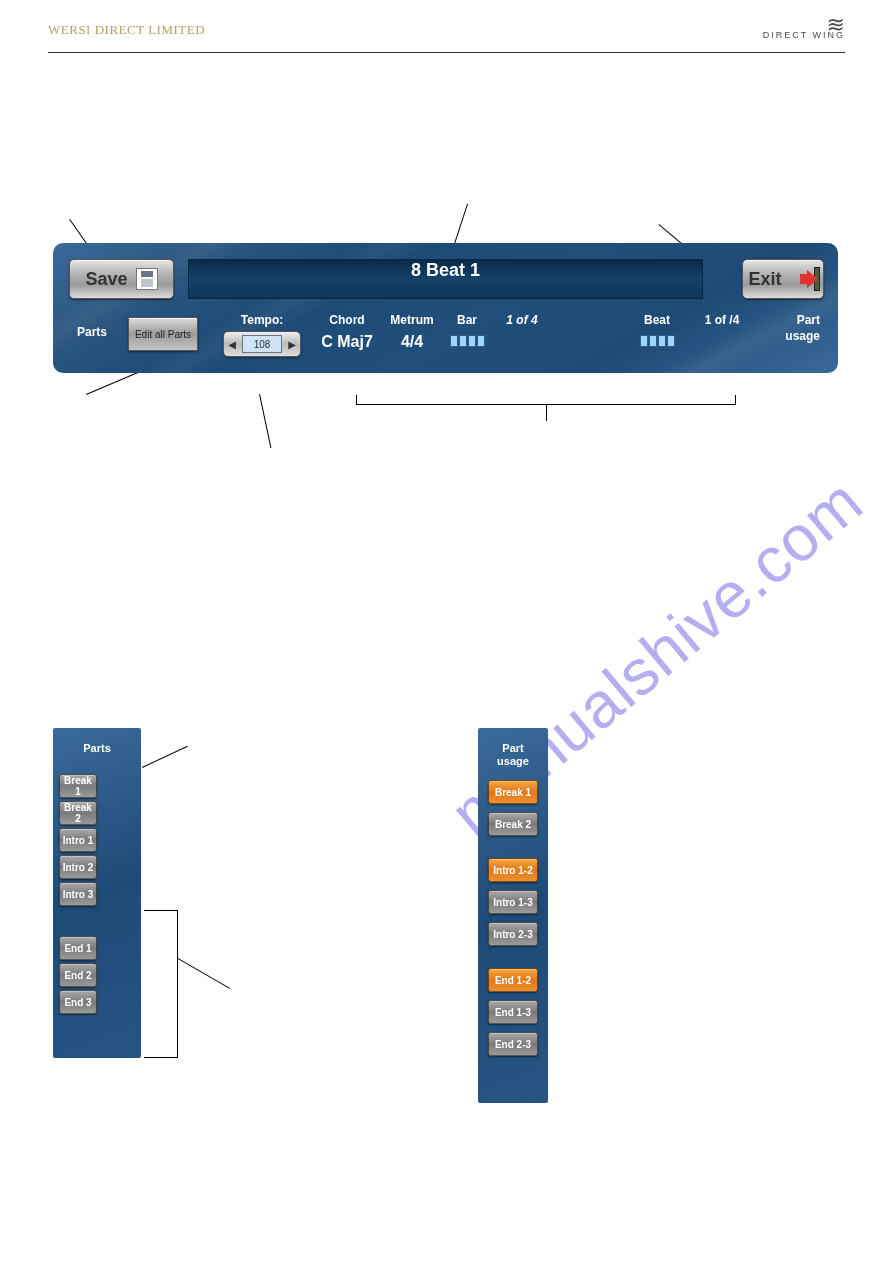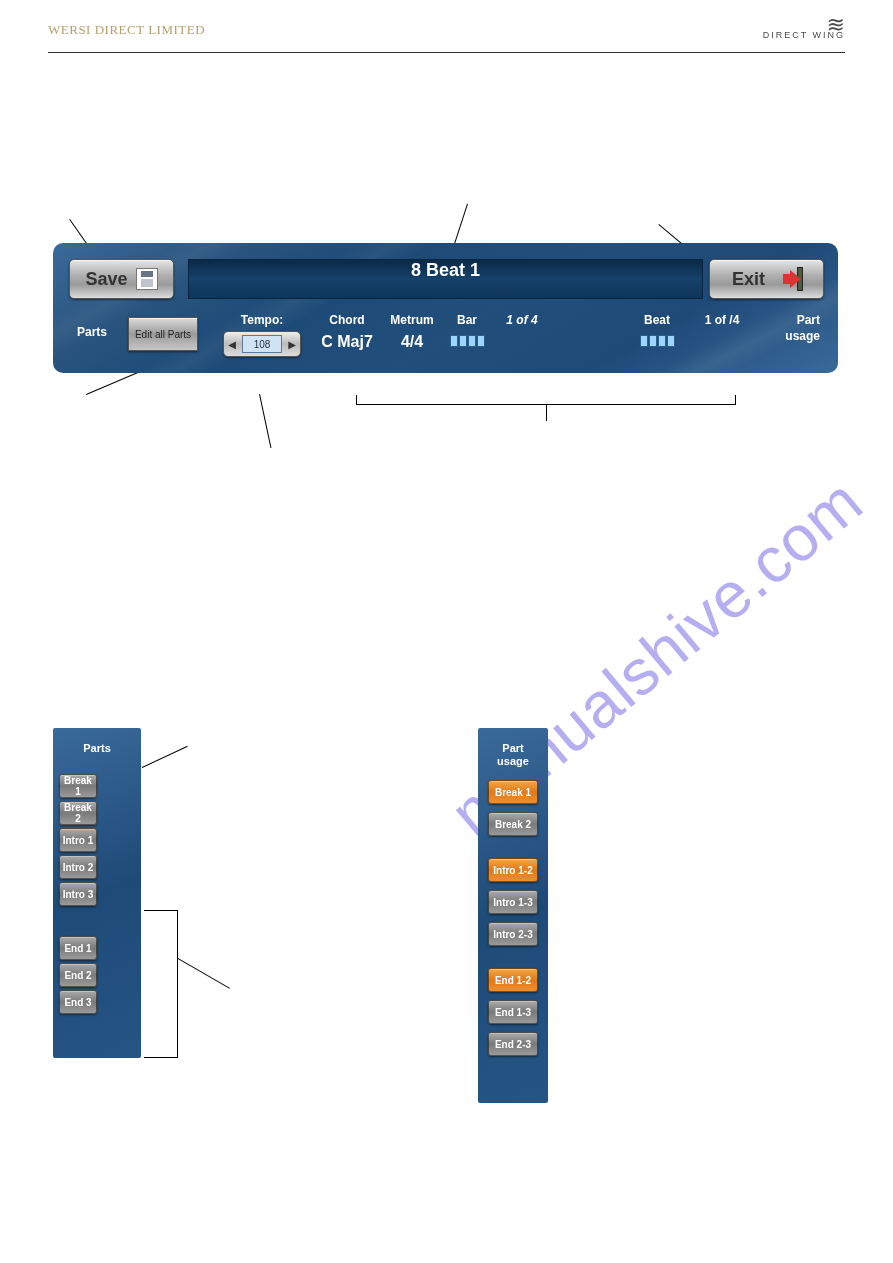--- a/index.html
+++ b/index.html
@@ -81,21 +81,21 @@
   .save-btn {
     position: absolute;
     top: 16px; left: 16px;
     width: 105px; height: 40px;
     font-size: 18px;
     gap: 8px;
   }
   .exit-btn {
     position: absolute;
     top: 16px; right: 14px;
-    width: 115px; height: 40px;
+    width: 82px; height: 40px;
     font-size: 18px;
     gap: 16px;
   }
   .floppy-icon {
     width: 22px; height: 22px;
     background: #fff; border: 1px solid #777;
     position: relative;
   }
   .floppy-icon::before { content:""; position:absolute; top:2px; left:4px; right:4px; height:6px; background:#6a7487;}
   .floppy-icon::after { content:""; position:absolute; bottom:2px; left:4px; width:12px; height:8px; background:#bfc3cc;}

